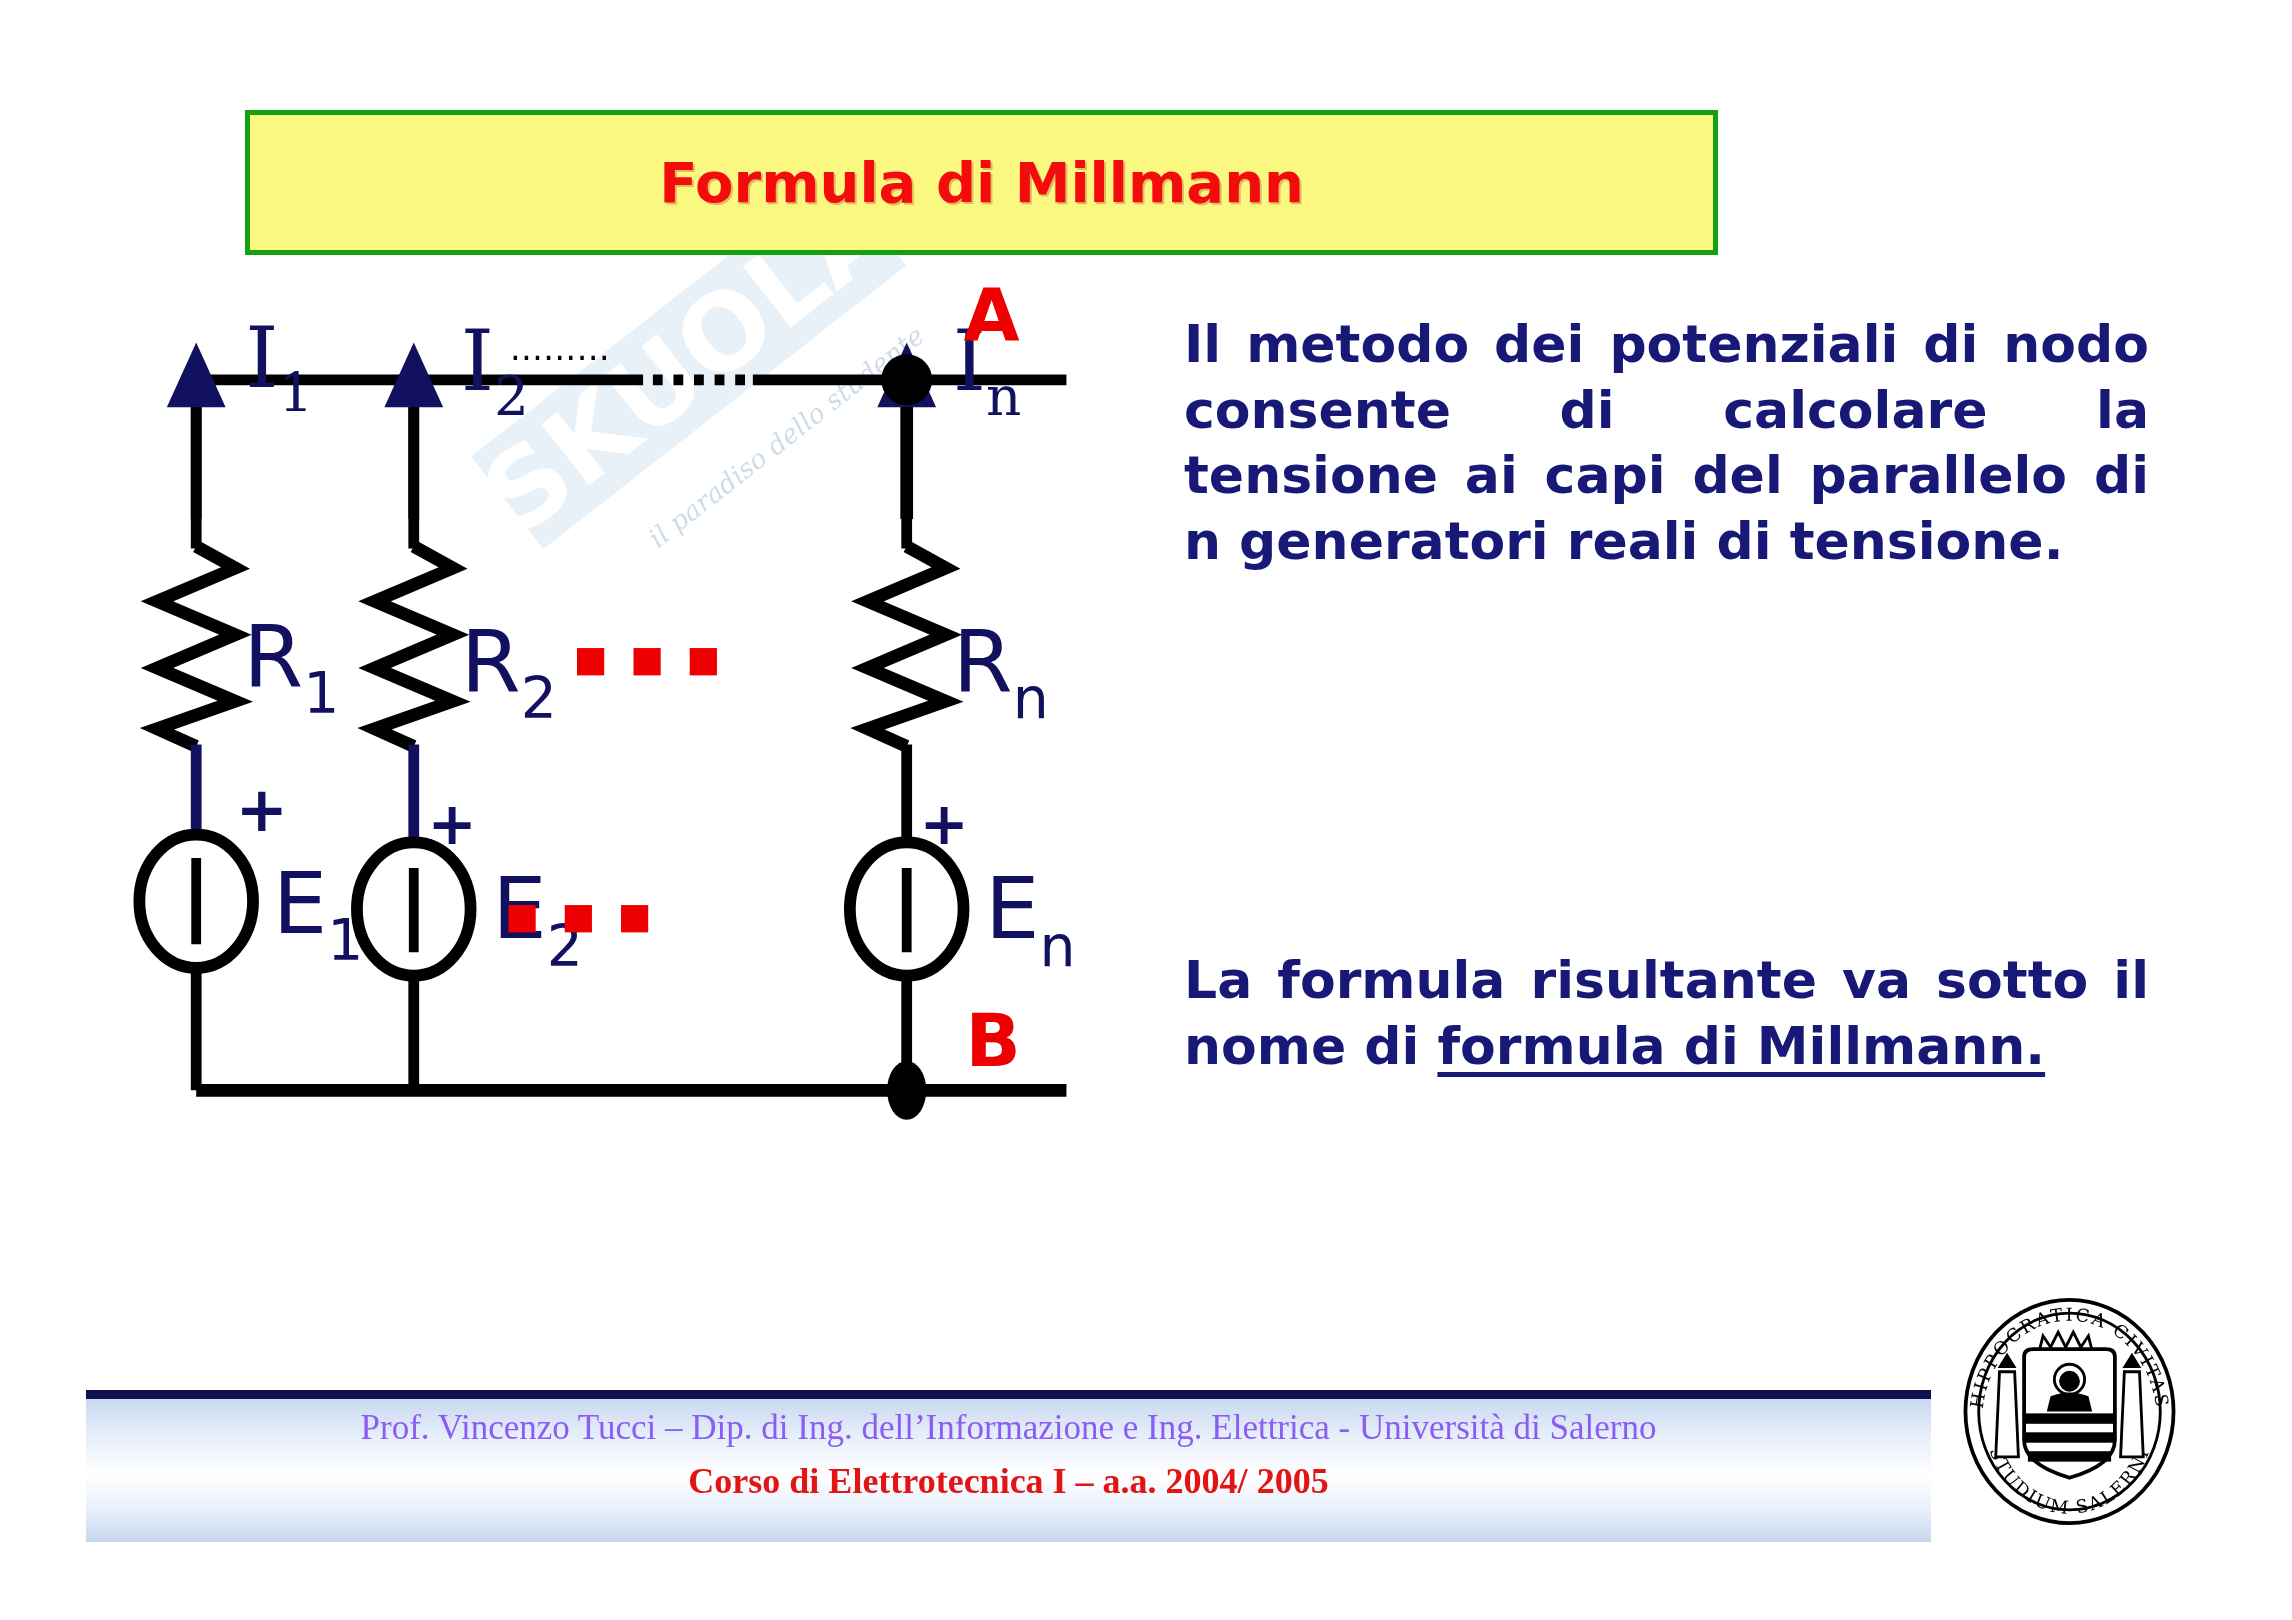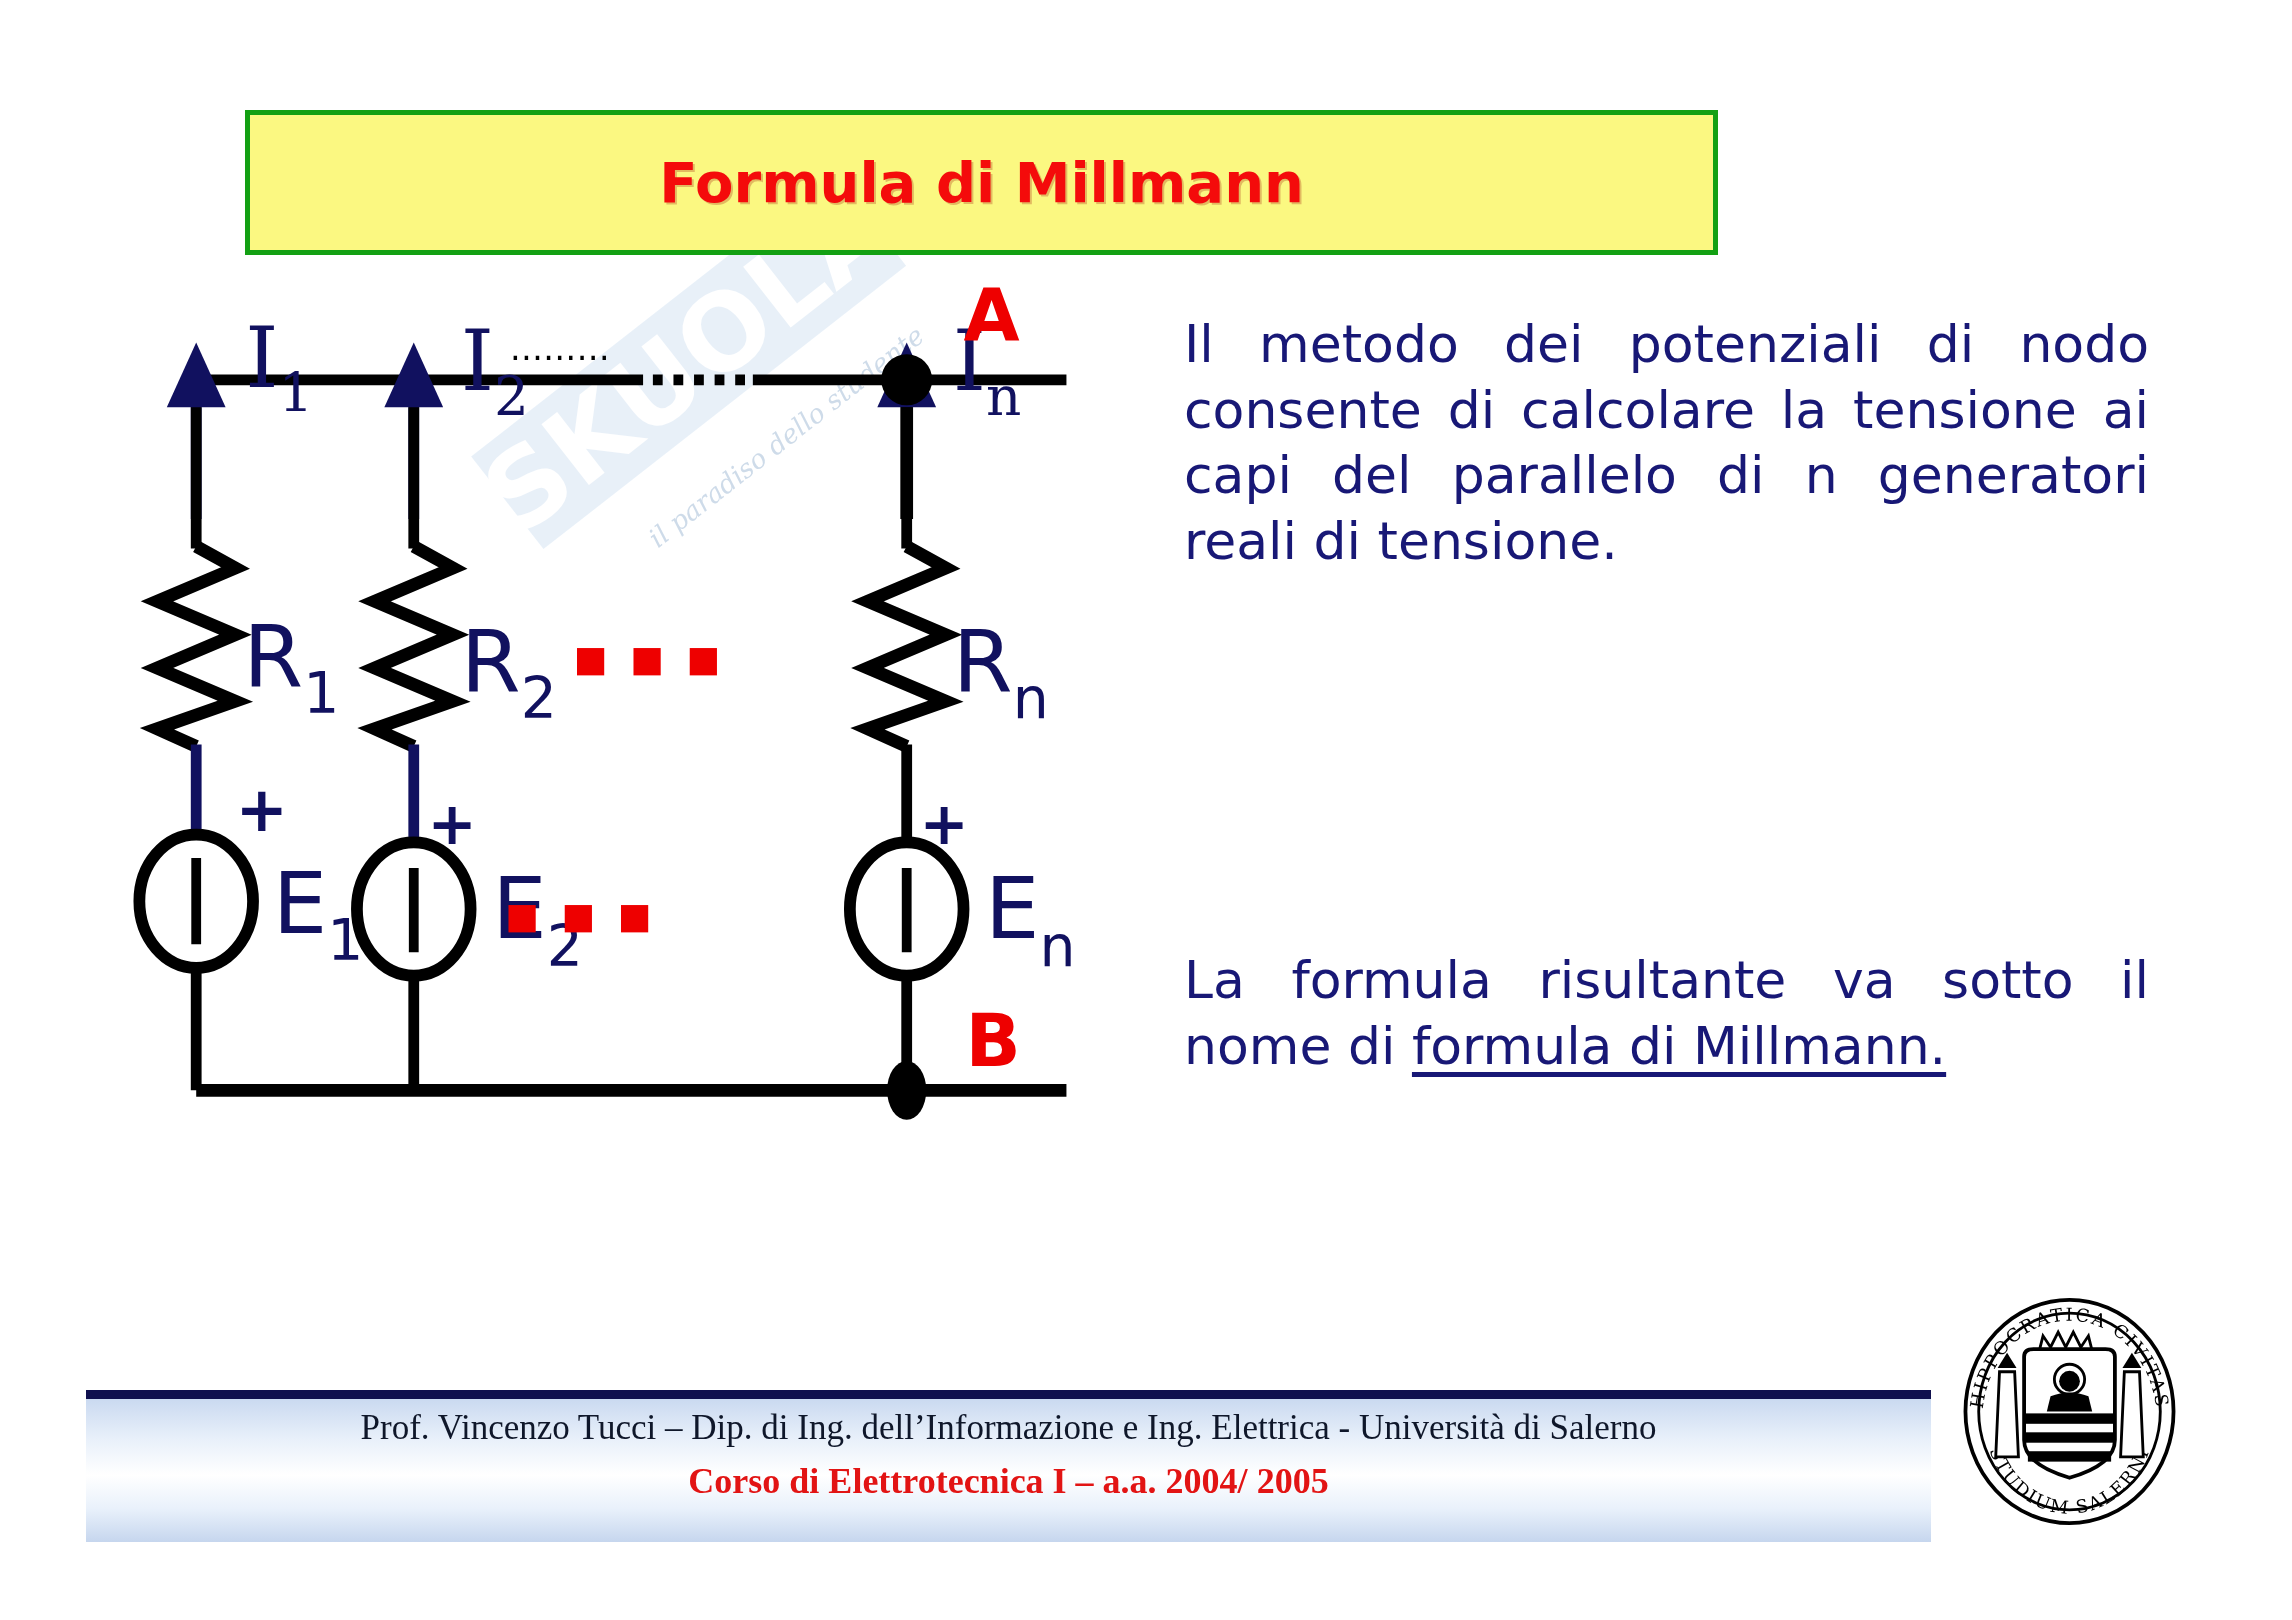--- a/index.html
+++ b/index.html
@@ -62,21 +62,21 @@
     z-index: 3;
   }
 
   
   .body-para {
     position: absolute;
     left: 1184px;
     width: 965px;
     color: #181876;
     font-family: "DejaVu Sans", sans-serif;
-    font-weight: normal;
+    font-weight: bold;
     font-size: 52px;
     line-height: 1.26;
     text-align: justify;
     z-index: 3;
   }
   #para-1 { top: 312px; }
   #para-2 { top: 928px; margin-top: 20px; }
   .ul { text-decoration: underline; text-decoration-thickness: 4.9px; text-underline-offset: 7.8px; }
 
   
@@ -100,21 +100,21 @@
     z-index: 3;
   }
   #footer-line-1 {
     position: absolute;
     left: 86px;
     top: 1408px;
     width: 1845px;
     text-align: center;
     font-family: "Liberation Serif", serif;
     font-size: 35px;
-    color: #0f172a;
+    color: #8b5cf6;
     z-index: 4;
     white-space: nowrap;
   }
   #footer-line-2 {
     position: absolute;
     left: 86px;
     top: 1460px;
     width: 1845px;
     text-align: center;
     font-family: Liberation Serif, serif;

